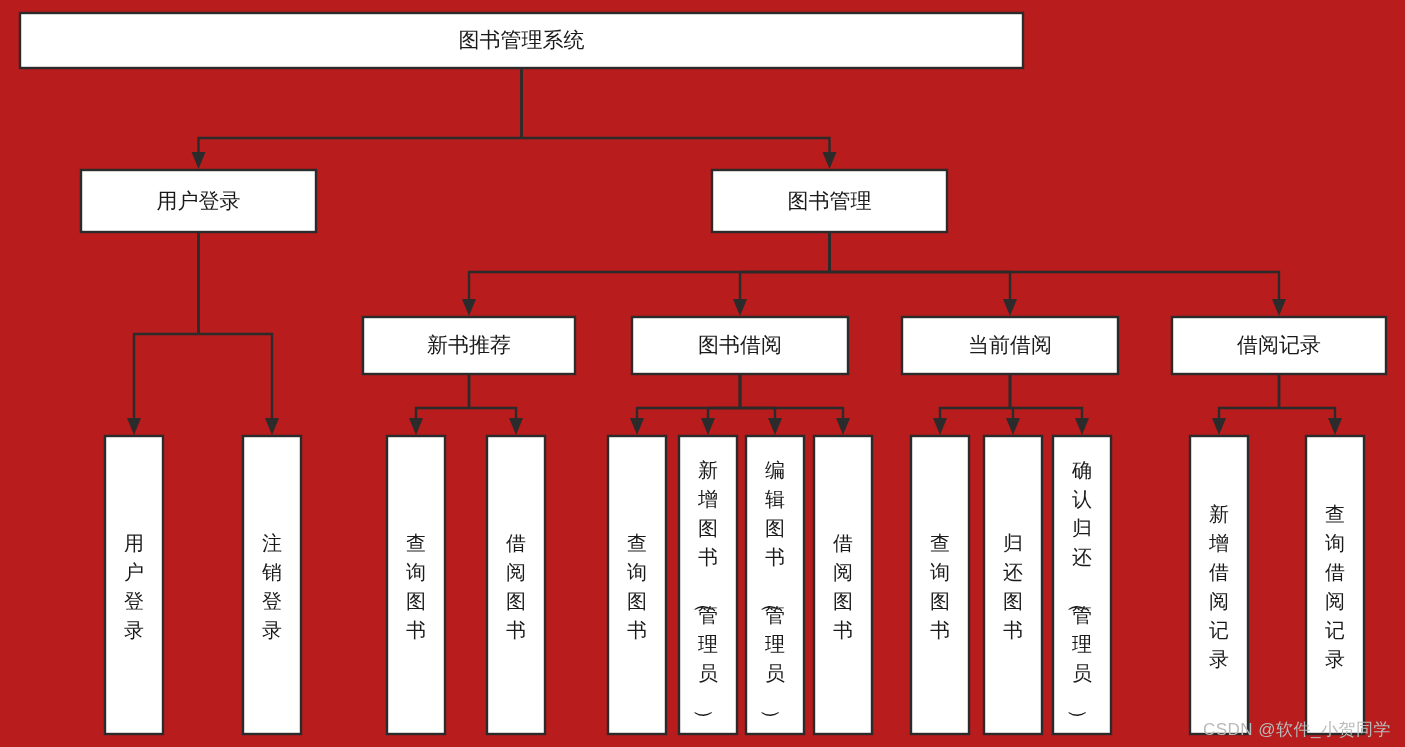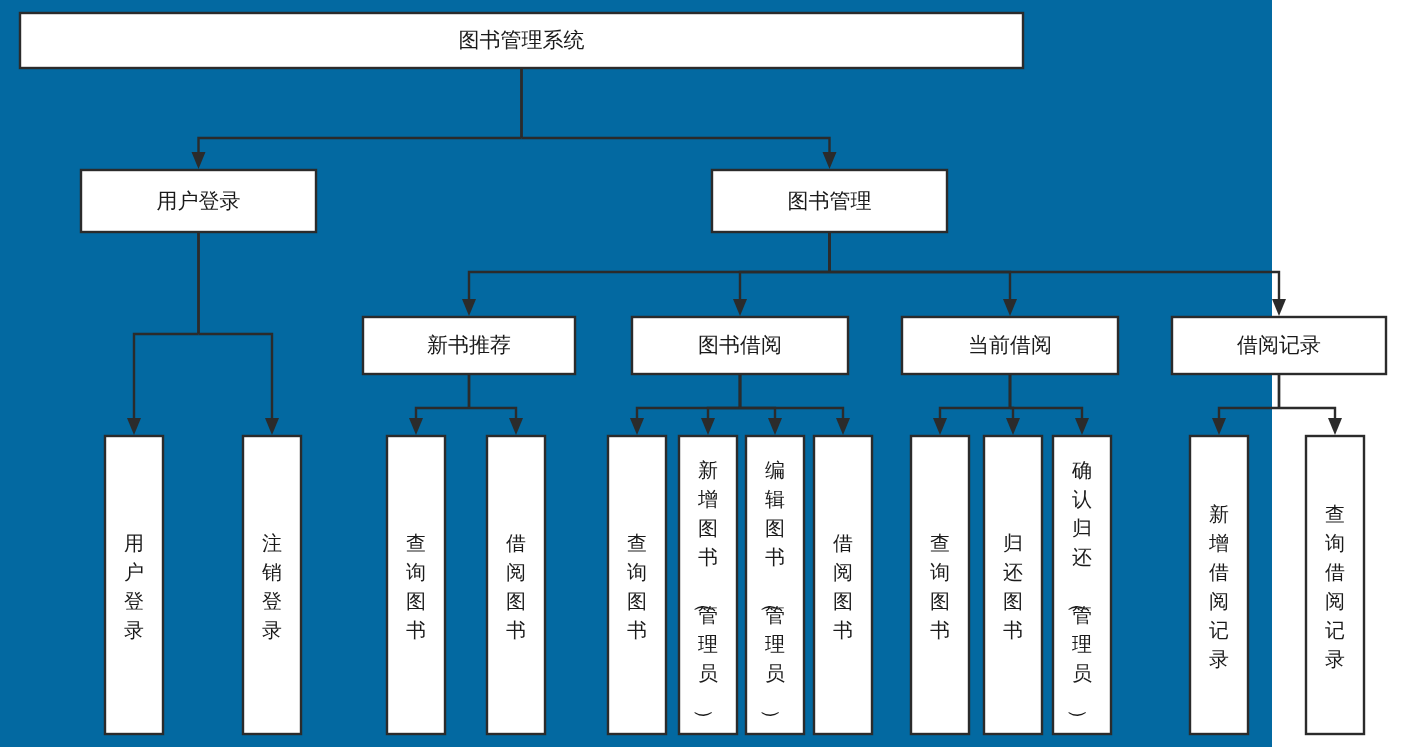--- a/index.html
+++ b/index.html
@@ -10,23 +10,23 @@
   }
   body {
     width: 1405px;
     height: 747px;
     font-family: "Liberation Sans", "DejaVu Sans", sans-serif;
     overflow: hidden;
     position: relative;
   }
   #diagram-root {
     position: relative;
-    width: 1272px;
+    width: 1405px;
     height: 747px;
-    background: #0369a1;
+    background: #b91c1c;
   }
   svg.diagram-svg {
     position: absolute;
     left: 0;
     top: 0;
     width: 1405px;
     height: 747px;
     display: block;
   }
   .node-box {
@@ -247,13 +247,14 @@
         <g>
           <rect class="node-box" x="1190" y="436" width="58" height="298"></rect>
           <text class="node-label-v" x="1219" y="520.62"><tspan x="1219" dy="0">新</tspan><tspan x="1219" dy="29">增</tspan><tspan x="1219" dy="29">借</tspan><tspan x="1219" dy="29">阅</tspan><tspan x="1219" dy="29">记</tspan><tspan x="1219" dy="29">录</tspan></text>
         </g>
         <g>
           <rect class="node-box" x="1306" y="436" width="58" height="298"></rect>
           <text class="node-label-v" x="1335" y="520.62"><tspan x="1335" dy="0">查</tspan><tspan x="1335" dy="29">询</tspan><tspan x="1335" dy="29">借</tspan><tspan x="1335" dy="29">阅</tspan><tspan x="1335" dy="29">记</tspan><tspan x="1335" dy="29">录</tspan></text>
         </g>
       </g>
   </svg>
+  <div class="watermark-text">CSDN @软件_小贺同学</div>
 </div>
 
 </body></html>

